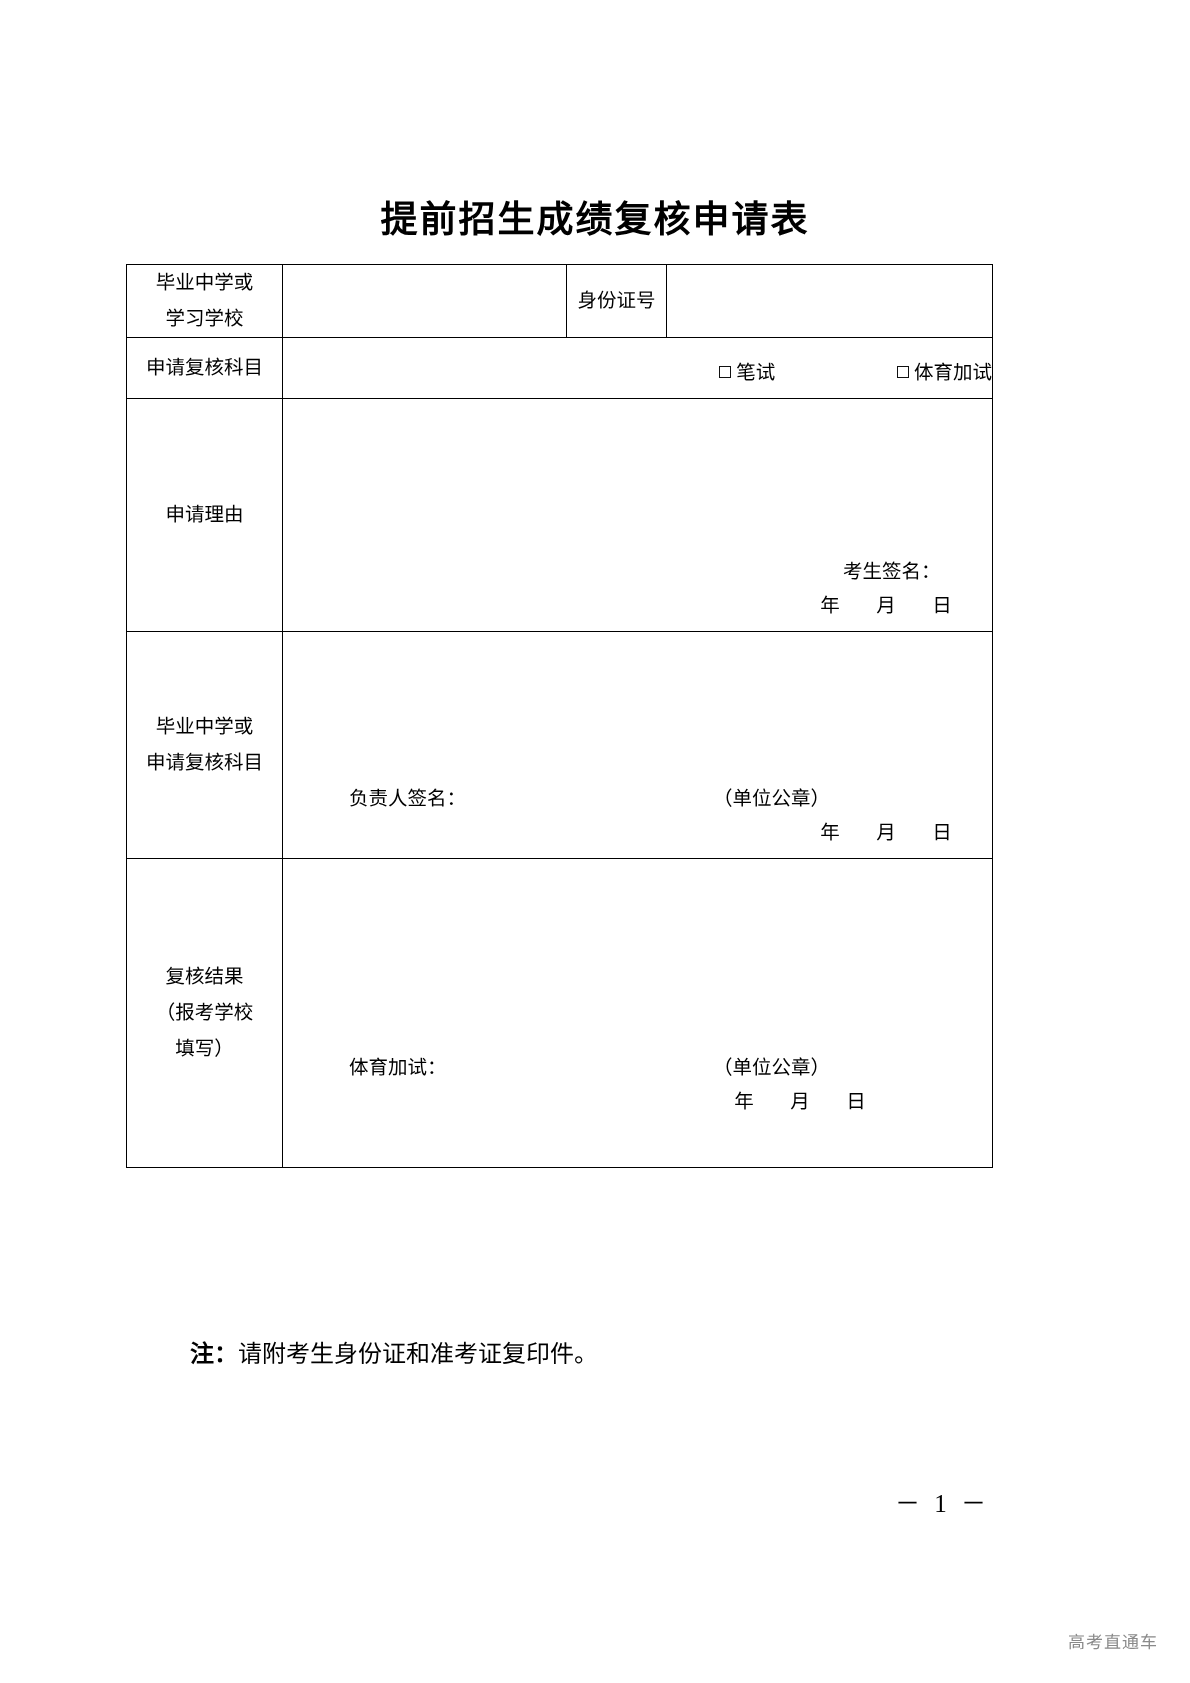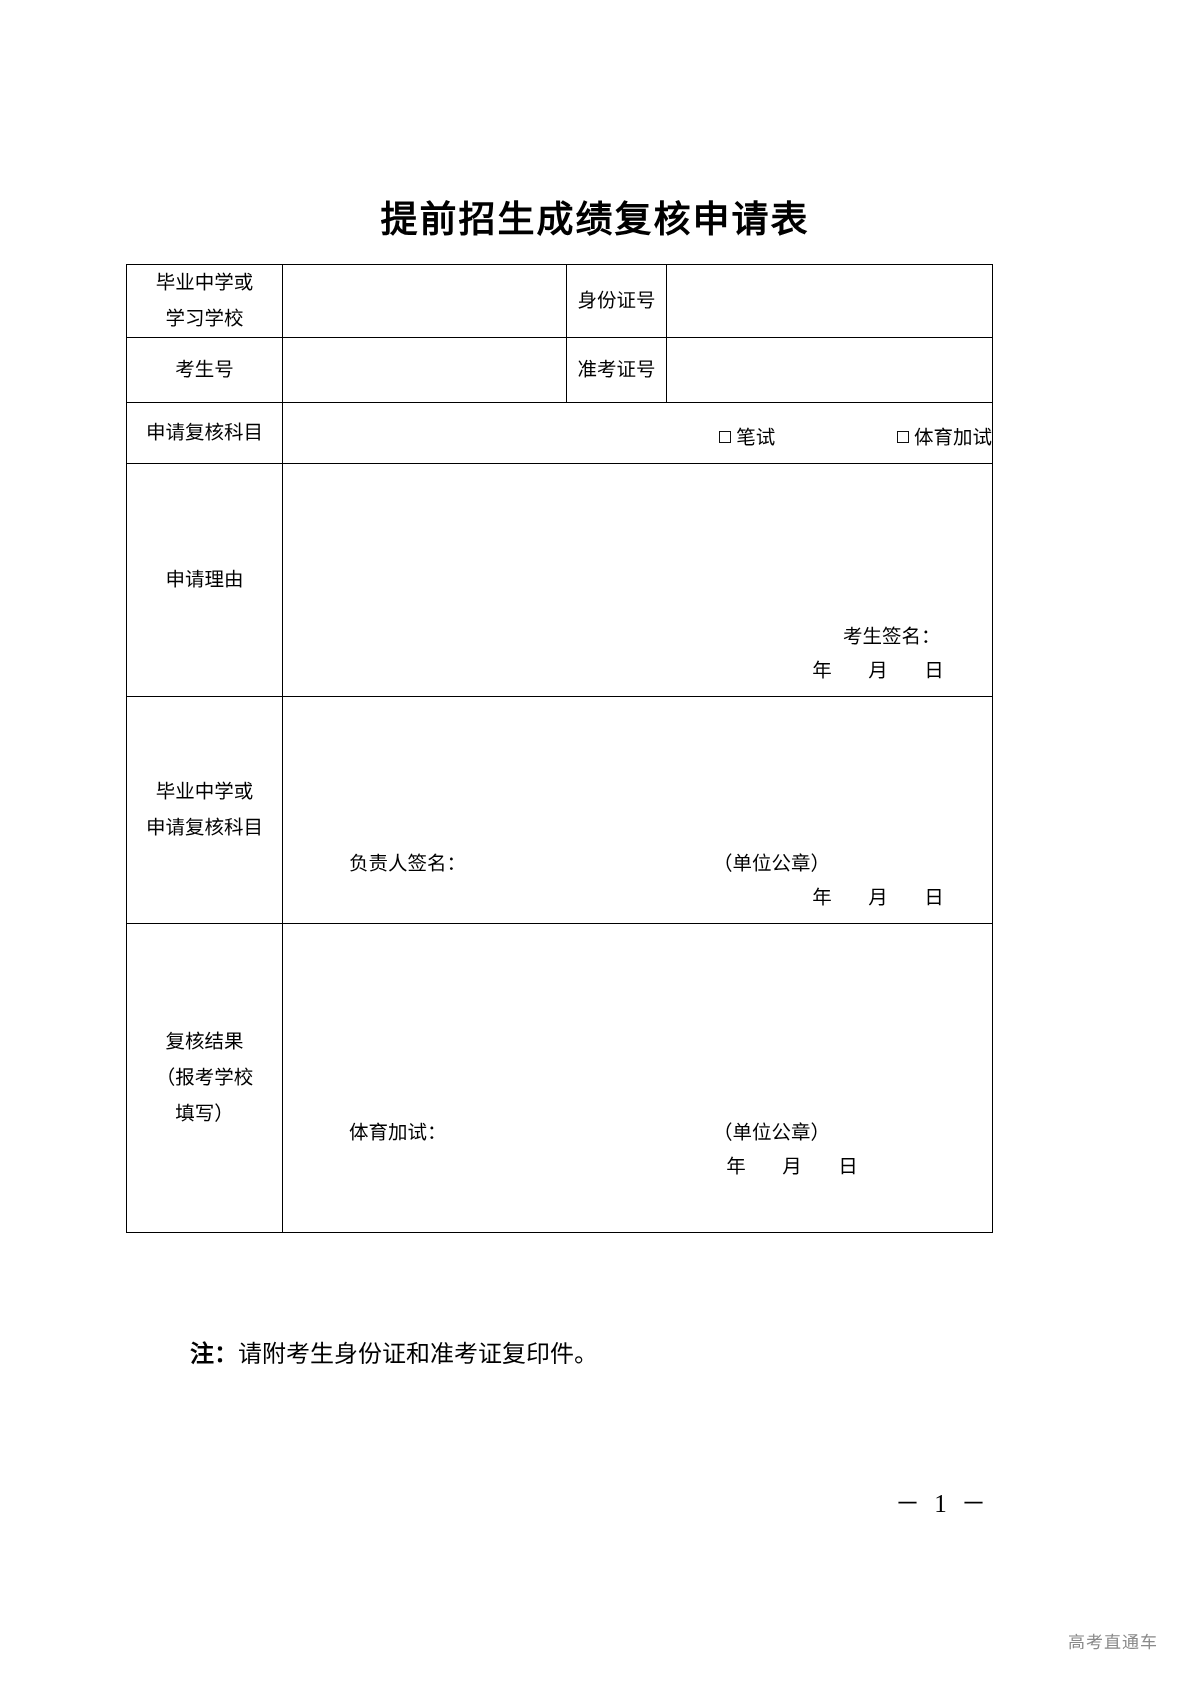--- a/index.html
+++ b/index.html
@@ -105,21 +105,21 @@
   }
 
   
   .big-cell {
     position: relative;
     height: 100%;
   }
   .sig-block {
     position: absolute;
     left: 0;
-    right: 12px;
+    right: 4px;
     bottom: 0;
     font-size: 19.5px;
     white-space: nowrap;
   }
   .sig-row {
     position: relative;
     height: 34px;
     line-height: 34px;
   }
   .sig-left {
@@ -202,26 +202,20 @@
       <tr>
         <td class="lbl-stack" style="height:72px">
           <div>毕业中学或</div>
           <div>学习学校</div>
         </td>
         <td colspan="2" class="cell-blank"></td>
         <td class="lbl">身份证号</td>
         <td class="cell-blank"></td>
       </tr>
 
-      <tr>
-        <td class="lbl" style="height:64px">考生号</td>
-        <td colspan="2" class="cell-blank"></td>
-        <td class="lbl">准考证号</td>
-        <td class="cell-blank"></td>
-      </tr>
 
       <tr>
         <td class="lbl" style="height:60px">申请复核科目</td>
         <td colspan="4">
           <div class="opts">
             <span class="opt"><span class="chk"></span><span>笔试</span></span>
             <span class="gap"></span>
             <span class="opt"><span class="chk"></span><span>体育加试</span></span>
           </div>
         </td>

